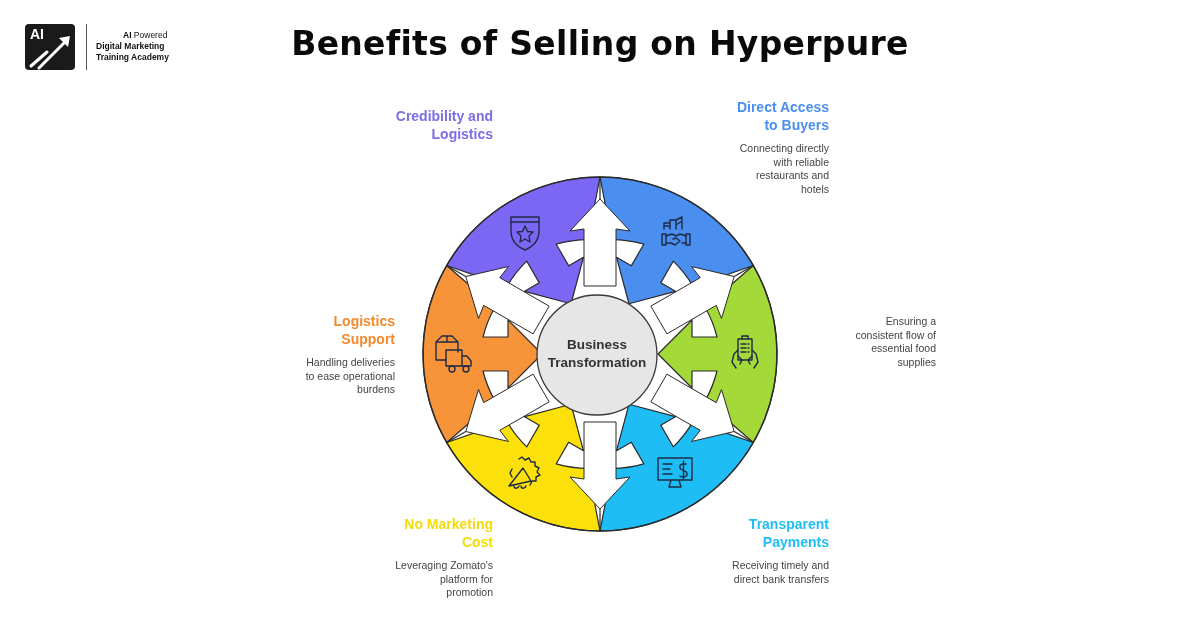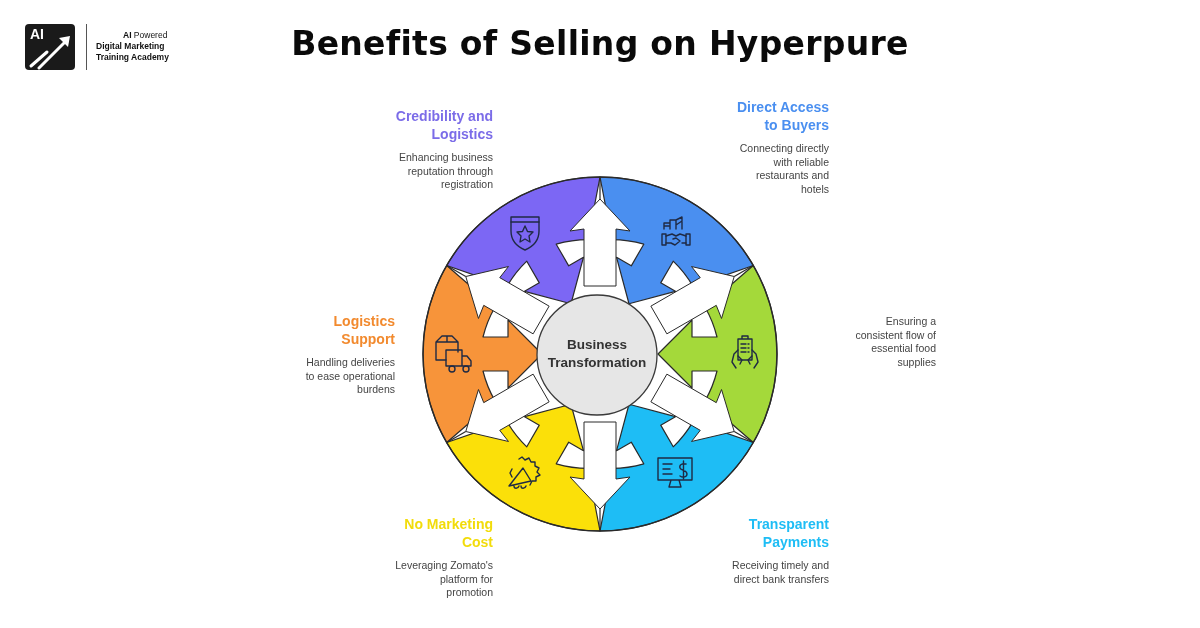--- a/index.html
+++ b/index.html
@@ -154,18 +154,13 @@
     <div>to ease operational</div>
     <div>burdens</div>
   </div>
 </div>
 
 <div class="label left" style="left:363px; top:107px;">
   <div class="h" style="color:#7B6CE8">
     <div>Credibility and</div>
     <div>Logistics</div>
   </div>
-  <div class="d">
-    <div>Enhancing business</div>
-    <div>reputation through</div>
-    <div>registration</div>
-  </div>
 </div>
 
 </body></html>

